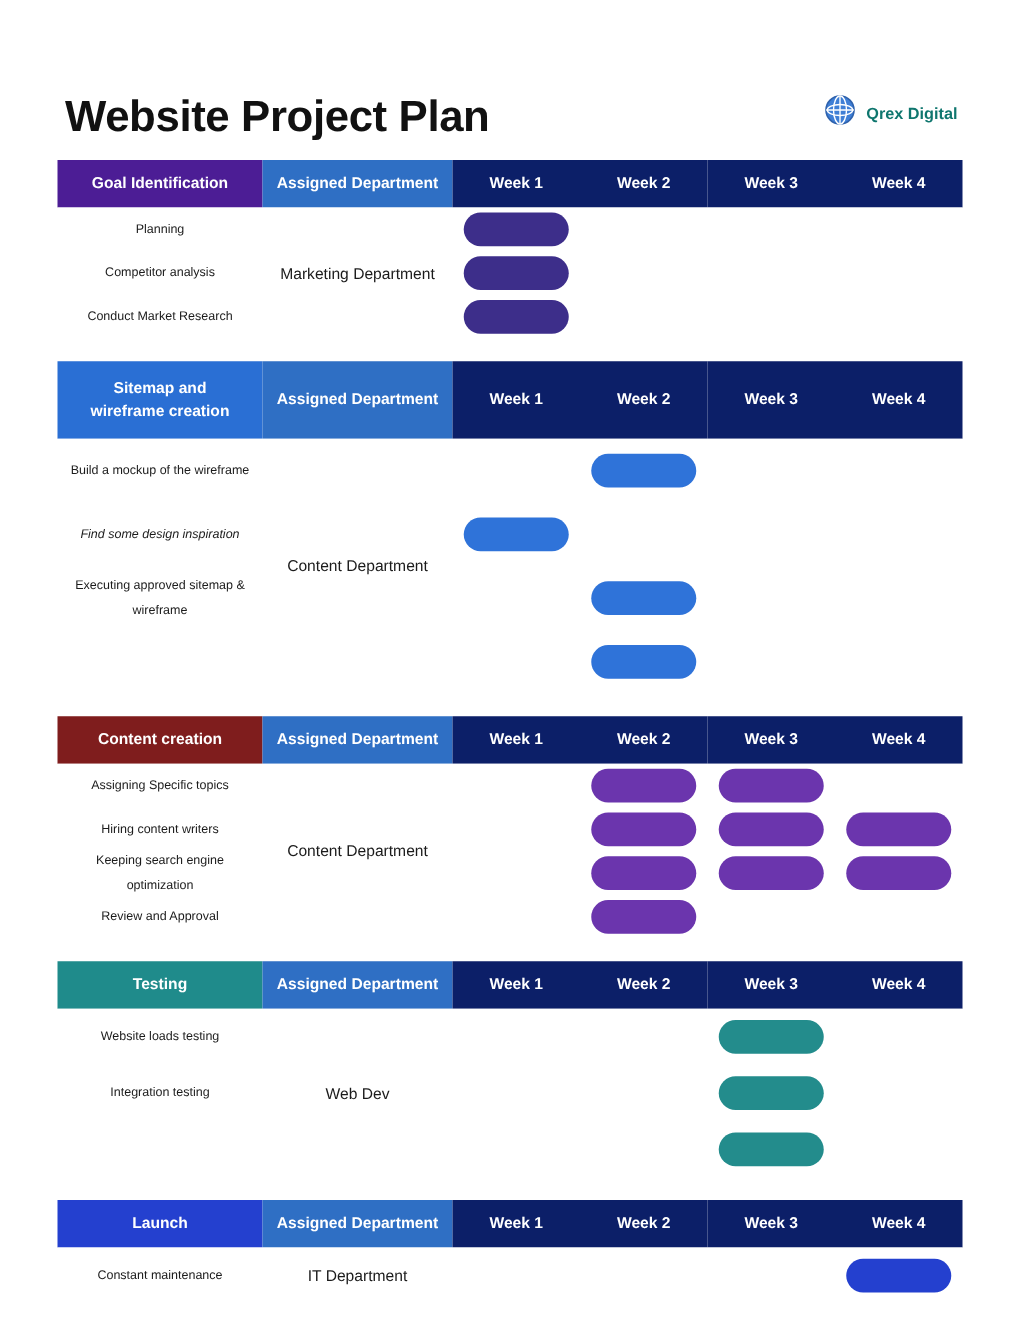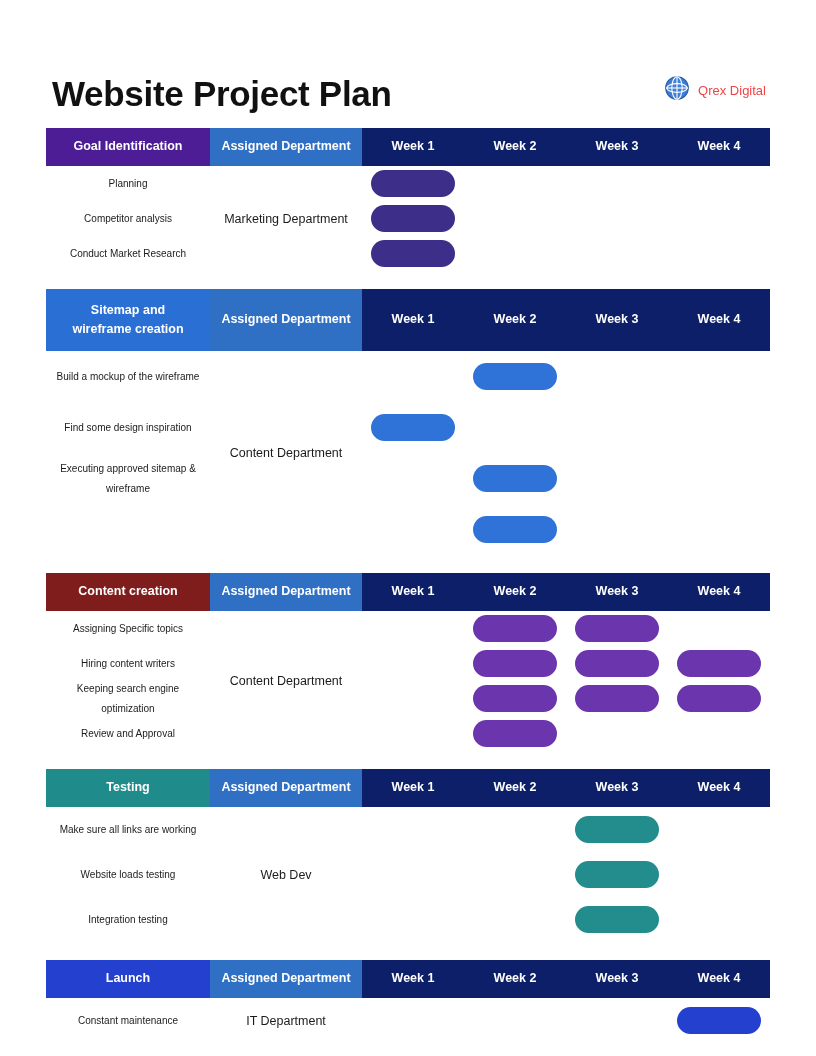--- a/index.html
+++ b/index.html
@@ -35,22 +35,22 @@
     line-height: 1;
   }
   .brand {
     display: flex;
     align-items: center;
     gap: 8px;
     padding-bottom: 6px;
   }
   .brand-name {
     font-size: 13px;
-    font-weight: 400;
-    color: #ef4444;
+    font-weight: 700;
+    color: #0f766e;
   }
 
   
   .gantt {
     position: absolute;
     left: 46px;
     top: 112px;
     width: 724px;
   }
   .section { width: 100%; }
@@ -198,21 +198,21 @@
           </div>
           <div class="hdr-cell c-dept" style="background: rgb(47, 111, 196);">Assigned Department</div>
           <div class="hdr-cell c-week" style="background: rgb(12, 31, 104);">Week 1</div>
           <div class="hdr-cell c-week" style="background: rgb(12, 31, 104);">Week 2</div>
           <div class="hdr-cell c-week" style="background: rgb(12, 31, 104);">Week 3</div>
           <div class="hdr-cell c-week" style="background: rgb(12, 31, 104);">Week 4</div>
         </div>
         <div class="body">
           <div class="body-left">
             <div class="task-row" style="height: 51px;">Build a mockup of the wireframe</div>
-            <div class="task-row" style="height: 51px;">Find some design inspiration</div>
+            <div class="task-row" style="height: 51px; font-style: italic;">Find some design inspiration</div>
             <div class="task-row" style="height: 51px;">Executing approved sitemap &amp; wireframe</div>
           </div>
           <div class="body-dept">Content Department</div>
           <div class="body-weeks">
             <div class="wk-row" style="height: 51px;">
               <div class="wk-cell"></div>
               <div class="wk-cell">
                 <div class="bar" style="background: rgb(47, 115, 217);"></div>
               </div>
               <div class="wk-cell"></div>
@@ -312,21 +312,20 @@
         <div class="hdr">
           <div class="hdr-cell c-task" style="background: rgb(31, 139, 139);">Testing</div>
           <div class="hdr-cell c-dept" style="background: rgb(47, 111, 196);">Assigned Department</div>
           <div class="hdr-cell c-week" style="background: rgb(12, 31, 104);">Week 1</div>
           <div class="hdr-cell c-week" style="background: rgb(12, 31, 104);">Week 2</div>
           <div class="hdr-cell c-week" style="background: rgb(12, 31, 104);">Week 3</div>
           <div class="hdr-cell c-week" style="background: rgb(12, 31, 104);">Week 4</div>
         </div>
         <div class="body">
           <div class="body-left">
-            <div class="task-row" style="height: 45px;">Make sure all links are working</div>
             <div class="task-row" style="height: 45px;">Website loads testing</div>
             <div class="task-row" style="height: 45px;">Integration testing</div>
           </div>
           <div class="body-dept">Web Dev</div>
           <div class="body-weeks">
             <div class="wk-row" style="height: 45px;">
               <div class="wk-cell"></div>
               <div class="wk-cell"></div>
               <div class="wk-cell">
                 <div class="bar" style="background: rgb(35, 140, 140);"></div>

